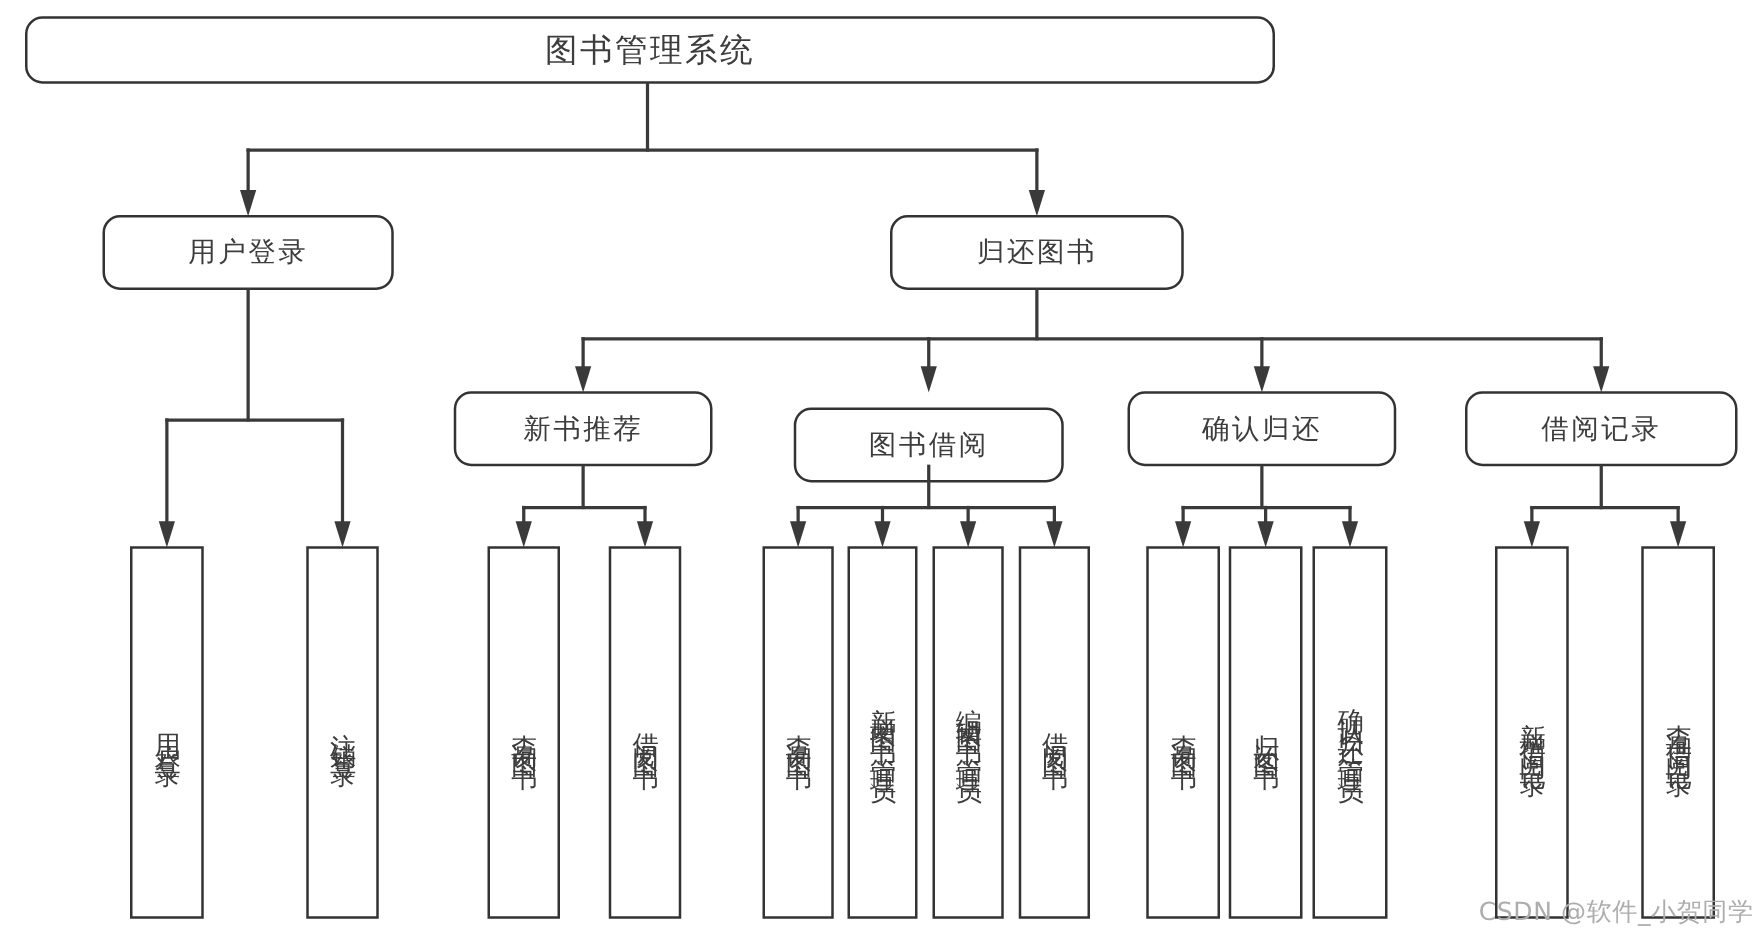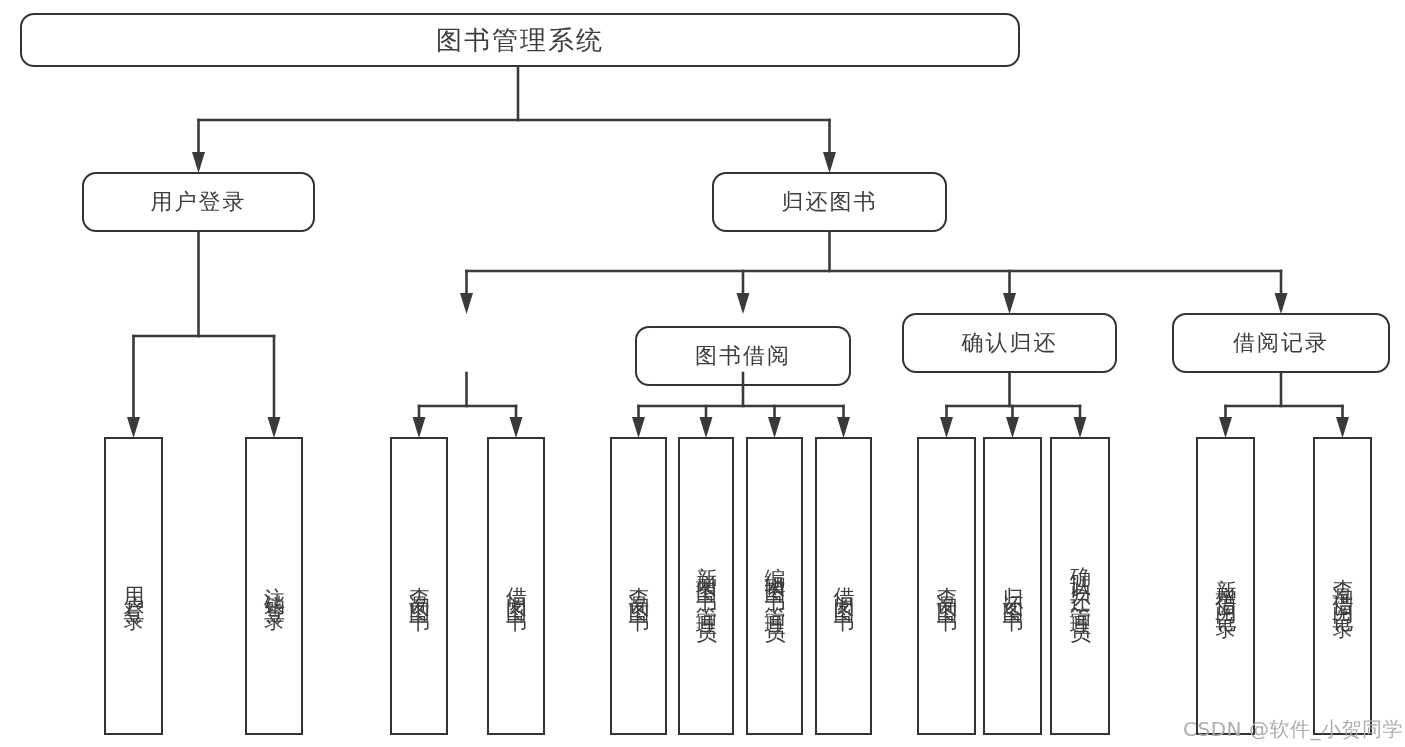--- a/index.html
+++ b/index.html
@@ -131,20 +131,21 @@
       <polygon points="1219,417 1232,417 1225.5,438"></polygon>
       <polygon points="1336,417 1349,417 1342.5,438"></polygon>
     </g>
   </svg>
 
   <div class="node h-node title-node" style="left:20px;top:13px;width:1000px;height:54px">图书管理系统</div>
 
   <div class="node h-node" style="left:82px;top:172px;width:233px;height:60px">用户登录</div>
   <div class="node h-node" style="left:712px;top:172px;width:235px;height:60px">归还图书</div>
 
+  <div class="node h-node" style="left:363px;top:313px;width:207px;height:60px">新书推荐</div>
   <div class="node h-node" style="left:635px;top:326px;width:216px;height:60px">图书借阅</div>
   <div class="node h-node" style="left:902px;top:313px;width:215px;height:60px">确认归还</div>
   <div class="node h-node" style="left:1172px;top:313px;width:218px;height:60px">借阅记录</div>
 
   <div class="node v-node" style="left:104px;top:437px;width:59px;height:298px">用户登录</div>
   <div class="node v-node" style="left:245px;top:437px;width:58px;height:298px">注销登录</div>
 
   <div class="node v-node" style="left:390px;top:437px;width:58px;height:298px">查询图书</div>
   <div class="node v-node" style="left:487px;top:437px;width:58px;height:298px">借阅图书</div>
 

